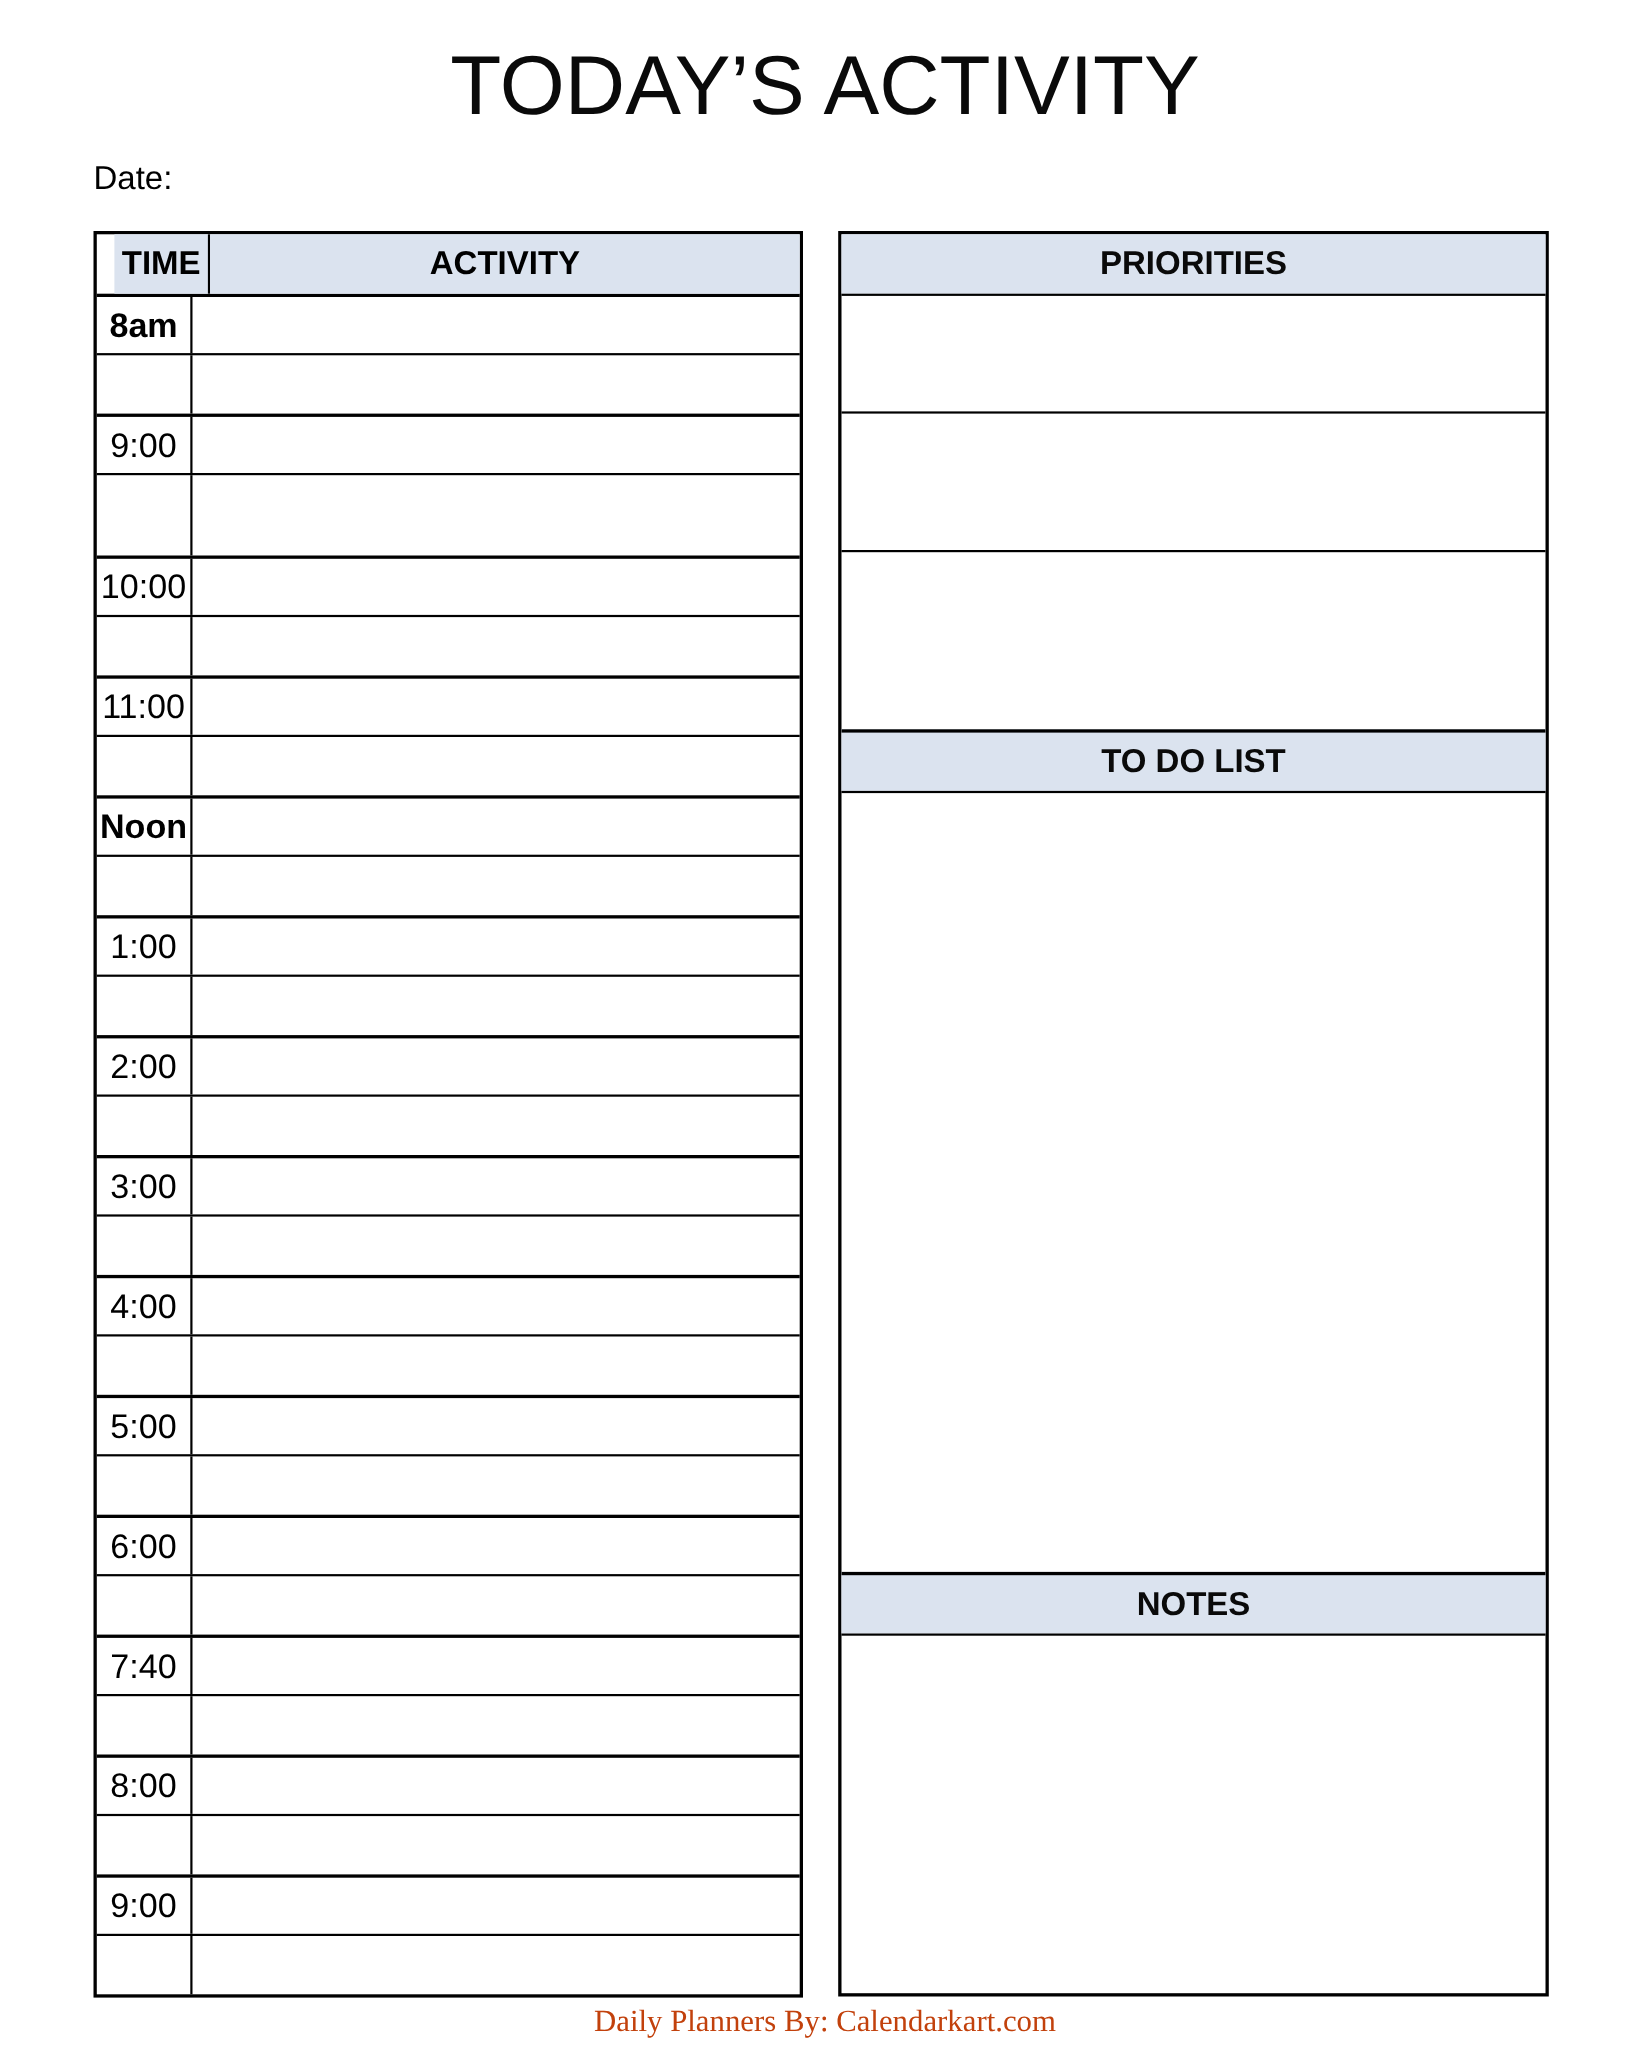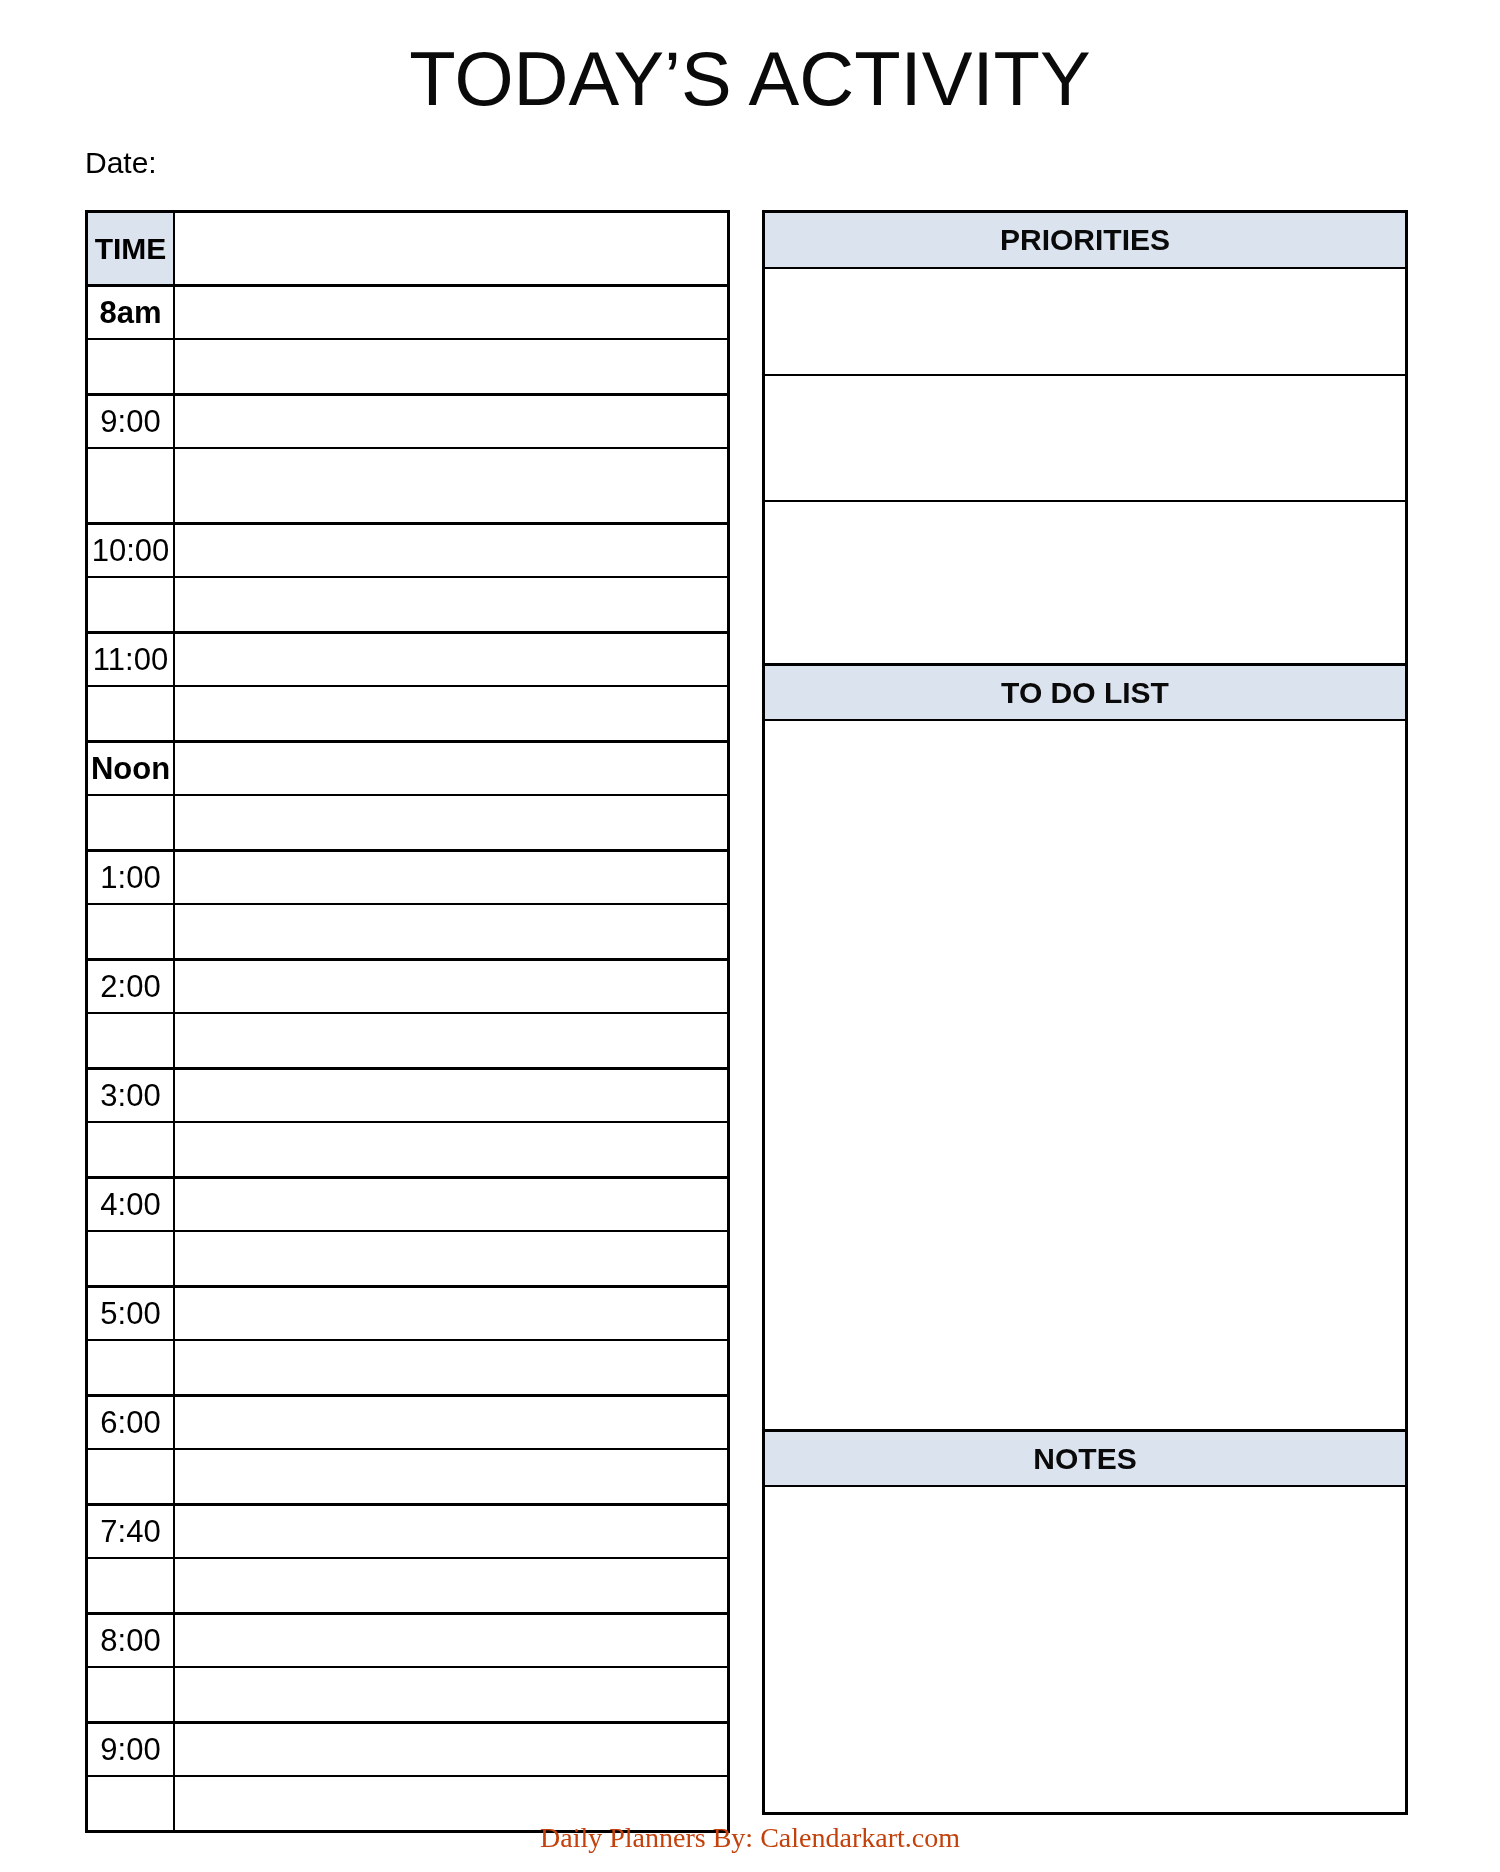--- a/index.html
+++ b/index.html
@@ -26,21 +26,21 @@
 
   
   .band {
     background:var(--hdr-bg,#dbe3ef);
     font-weight:700; font-size:30px;
     display:flex; align-items:center; justify-content:center;
     color:#0a0a0a;
   }
 
   
-  .hdr-row { display:flex; height:71px; }
+  .hdr-row { display:flex; height:54px;padding-left:16px; }
   .hdr-row .time-col {
     width:87px; border-right:2px solid var(--border-c,#000);
     background:var(--hdr-bg,#dbe3ef);
     display:flex; align-items:center; justify-content:center;
     font-weight:700; font-size:30px;
   }
   .hdr-row .act-col {
     flex:1; background:var(--hdr-bg,#dbe3ef);
     display:flex; align-items:center; justify-content:center;
     font-weight:700; font-size:30px;
@@ -80,20 +80,21 @@
 
   <h1 class="title">TODAY’S ACTIVITY</h1>
 
   <div class="date-line">
     <span>Date:</span>
   </div>
 
   <div class="table schedule">
     <div class="hdr-row">
       <div class="time-col">TIME</div>
+      <div class="act-col">ACTIVITY</div>
     </div>
     <div id="schedule-rows">
         <div class="row label-row">
           <div class="cell time-col bold">8am</div>
           <div class="cell act-col"></div>
         </div>
         <div class="row blank-row">
           <div class="cell time-col"></div>
           <div class="cell act-col"></div>
         </div>

